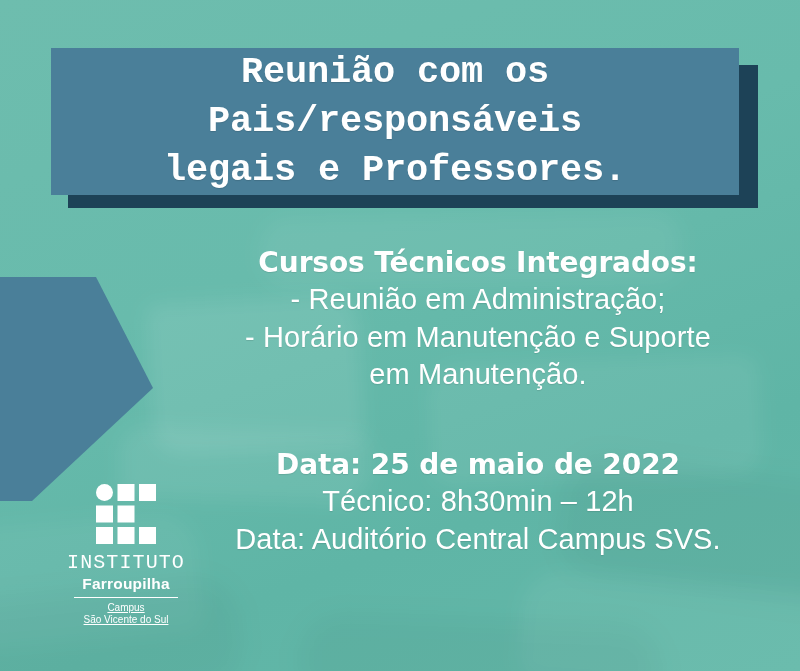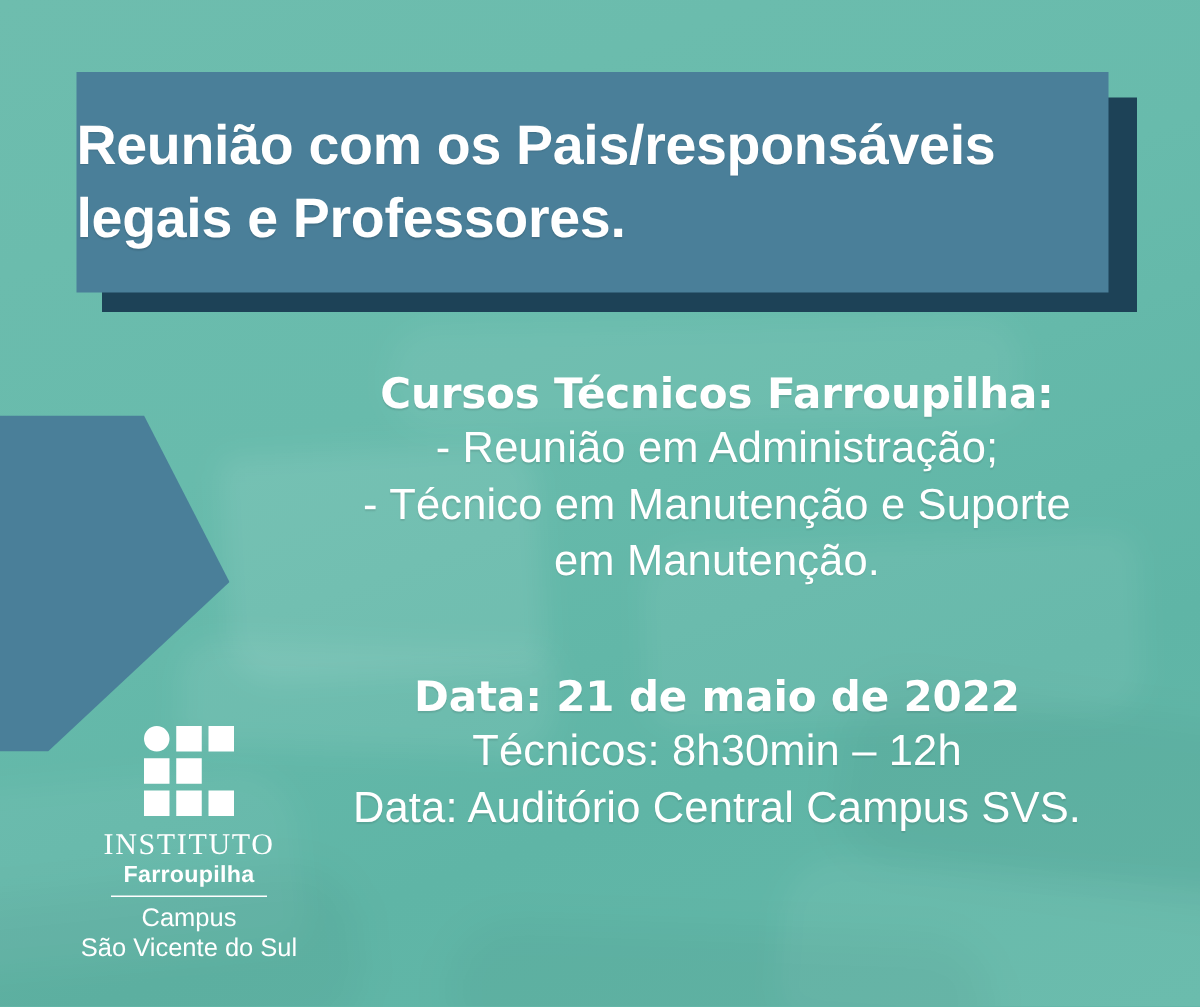--- a/index.html
+++ b/index.html
@@ -129,22 +129,23 @@
     height: 147px;
     background: #4a7f99;
     display: flex;
     align-items: center;
     justify-content: center;
   }
 
   .title-text {
     margin: 0;
     width: 100%;
+    text-align: center;
     color: #ffffff;
-    font-family: Liberation Sans, sans-serif;
+    font-family: Liberation Mono, monospace;
     font-size: 37px;
     font-weight: bold;
     line-height: 1.32;
     letter-spacing: -0.2px;
     white-space: pre-line;
     text-shadow: 0 1px 1px rgba(0,0,0,0.12);
   }
 
   
   .body-block {
@@ -184,21 +185,21 @@
     text-align: center;
     color: #ffffff;
   }
 
   .logo-mark {
     display: block;
     margin: 0 auto 7px auto;
   }
 
   .logo-word {
-    font-family: Liberation Serif, serif;
+    font-family: Liberation Mono, monospace;
     font-size: 20px;
     font-weight: normal;
     letter-spacing: 1.1px;
     line-height: 1.04;
     margin: 0;
   }
 
   .logo-sub {
     font-family: "Liberation Sans", sans-serif;
     font-size: 15.5px;
@@ -210,24 +211,25 @@
   .logo-rule {
     width: 104px;
     height: 1.5px;
     background: #ffffff;
     margin: 3px auto 4px auto;
     border: 0;
   }
 
   .logo-campus {
     font-family: "Liberation Sans", sans-serif;
-    font-size: 17px;
+    font-size: 10px;
     line-height: 1.18;
     margin: 0;
     white-space: pre-line;
+    text-decoration: underline;
   }
 </style>
 </head>
 <body>
 
 <div class="poster">
 
   <div class="bg-texture">
     <div class="brush b1"></div>
     <div class="brush b2"></div>
@@ -244,29 +246,29 @@
     <polygon points="0,0 96,0 153,111 32,224 0,224" fill="#4a7f99"></polygon>
   </svg>
 
   <div class="title-shadow"></div>
   <div class="title-box">
     <h1 class="title-text">Reunião com os Pais/responsáveis
 legais e Professores.</h1>
   </div>
 
   <div class="body-block courses-block">
-    <p class="line bold">Cursos Técnicos Farroupilha:</p>
+    <p class="line bold">Cursos Técnicos Integrados:</p>
     <p class="line">- Reunião em Administração;</p>
-    <p class="line">- Técnico em Manutenção e Suporte</p>
+    <p class="line">- Horário em Manutenção e Suporte</p>
     <p class="line">em Manutenção.</p>
   </div>
 
   <div class="body-block details-block">
-    <p class="line bold">Data: 21 de maio de 2022</p>
-    <p class="line">Técnicos: 8h30min – 12h</p>
+    <p class="line bold">Data: 25 de maio de 2022</p>
+    <p class="line">Técnico: 8h30min – 12h</p>
     <p class="line">Data: Auditório Central Campus SVS.</p>
   </div>
 
   <div class="logo">
     <svg class="logo-mark" width="60" height="62" viewBox="0 0 60 62" aria-hidden="true">
 
       <circle cx="8.5" cy="8.5" r="8.5" fill="#ffffff"></circle>
       <rect x="21.5" y="0" width="17" height="17" fill="#ffffff"></rect>
       <rect x="43" y="0" width="17" height="17" fill="#ffffff"></rect>
 

